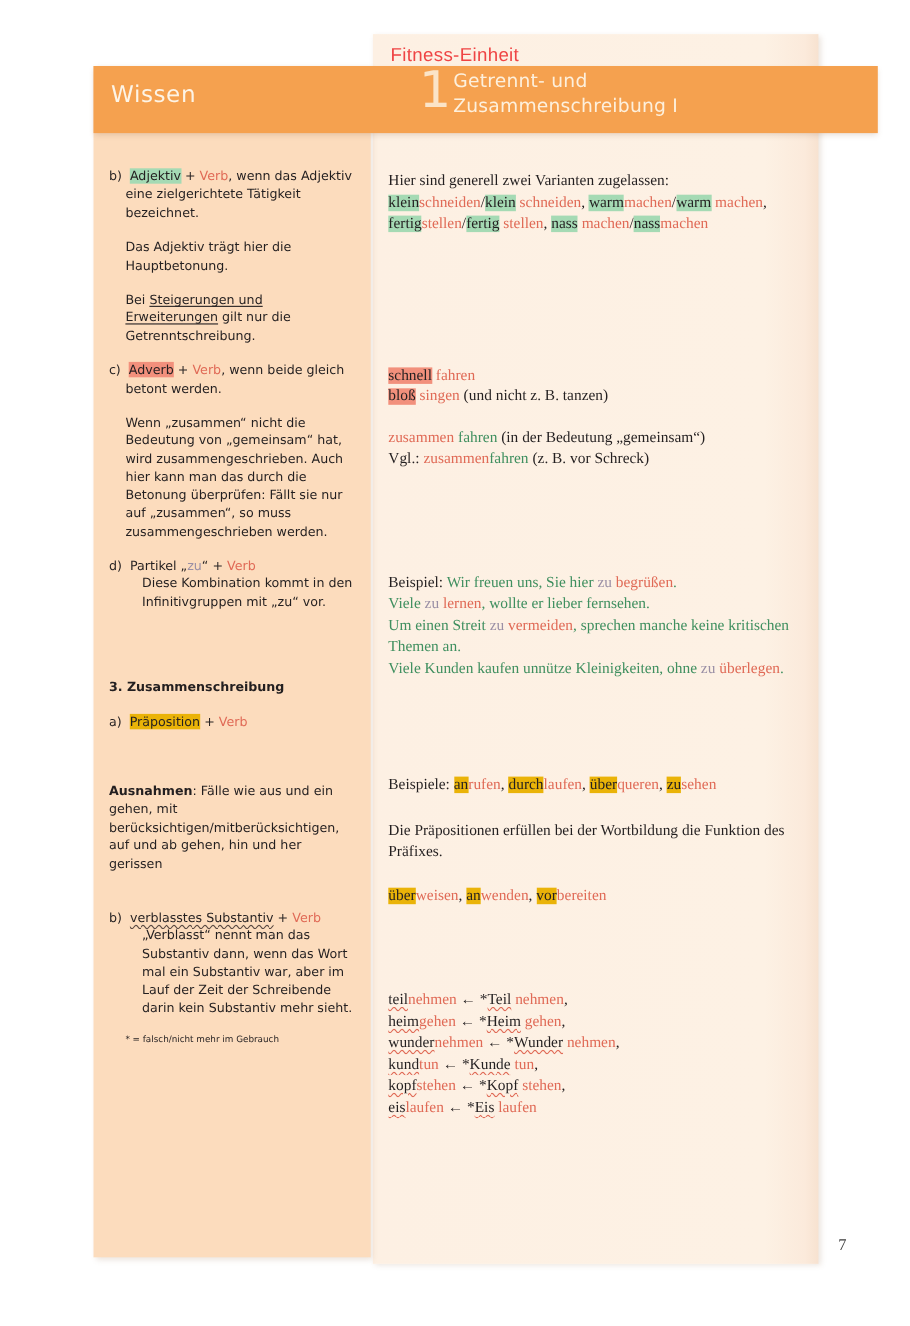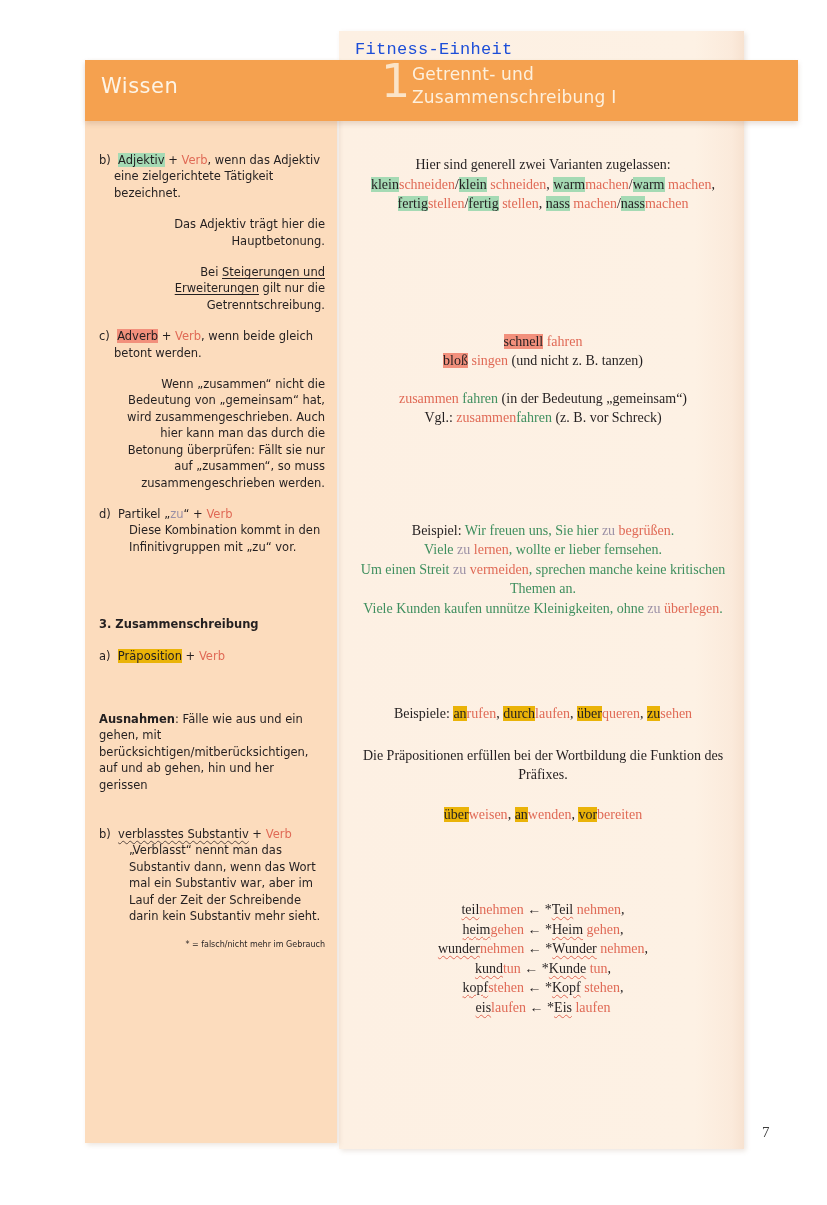--- a/index.html
+++ b/index.html
@@ -53,22 +53,22 @@
     font-size: 21px;
     color: #fdf4e6;
     font-family: "DejaVu Sans", sans-serif;
     letter-spacing: 0.5px;
   }
   #unit-label {
     position: absolute;
     left: 355px;
     top: 40px;
     font-size: 17px;
-    color: #1d4ed8;
-    font-family: Liberation Mono, monospace;
+    color: #ef4444;
+    font-family: Liberation Sans, sans-serif;
     letter-spacing: 0.3px;
   }
   #unit-number {
     position: absolute;
     left: 381px;
     top: 58px;
     font-size: 46px;
     line-height: 46px;
     color: #fbe4c8;
     font-family: "DejaVu Sans", sans-serif;
@@ -91,35 +91,34 @@
     left: 99px;
     top: 152px;
     width: 226px;
     font-family: "DejaVu Sans", sans-serif;
     font-size: 11.5px;
     line-height: 16.4px;
     color: #231f20;
   }
   #left-content .blk { margin-bottom: 15px; }
   #left-content .hang { padding-left: 15px; text-indent: -15px; }
-  #left-content .indent { padding-left: 15px; text-align: right; }
+  #left-content .indent { padding-left: 15px; }
   .bold { font-weight: bold; }
   .small-note { font-size: 8px; line-height: 12px; }
 
   
   #right-content {
     position: absolute;
     left: 353px;
     top: 155px;
     width: 380px;
     font-family: "Liberation Serif", serif;
     font-size: 14px;
     line-height: 19.5px;
     color: #231f20;
-    text-align: center;
   }
 
   
   .hl-green { background: #a5dab4; }
   .hl-red   { background: #f2907c; }
   .hl-blue  { background: #eab308; }
   .c-red    { color: #e06a56; }
   .c-green  { color: #3f8f5f; }
   .c-zu     { color: #9a8fa5; }
   .u-solid  { text-decoration: underline; text-decoration-color: #231f20; text-underline-offset: 2px; }

